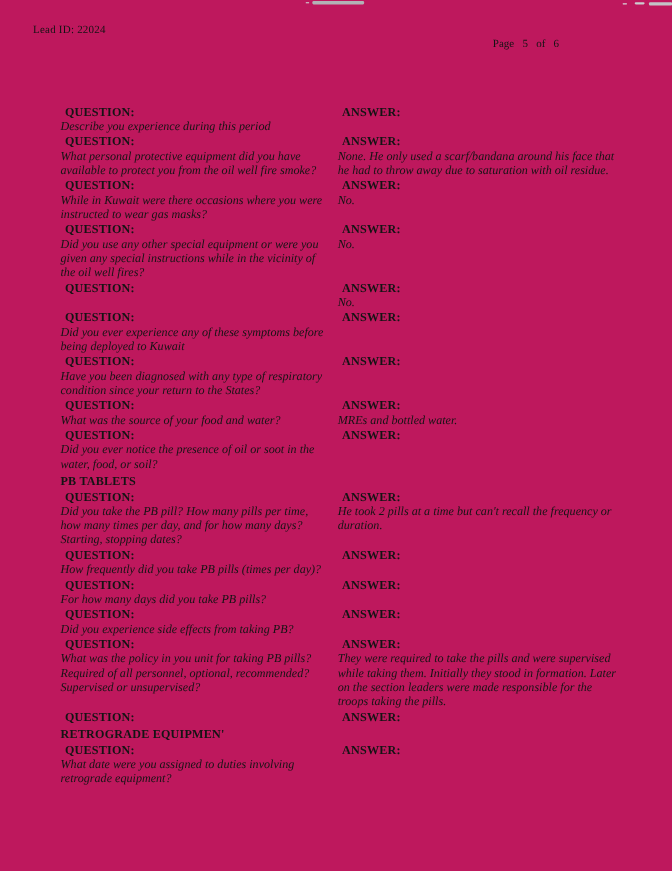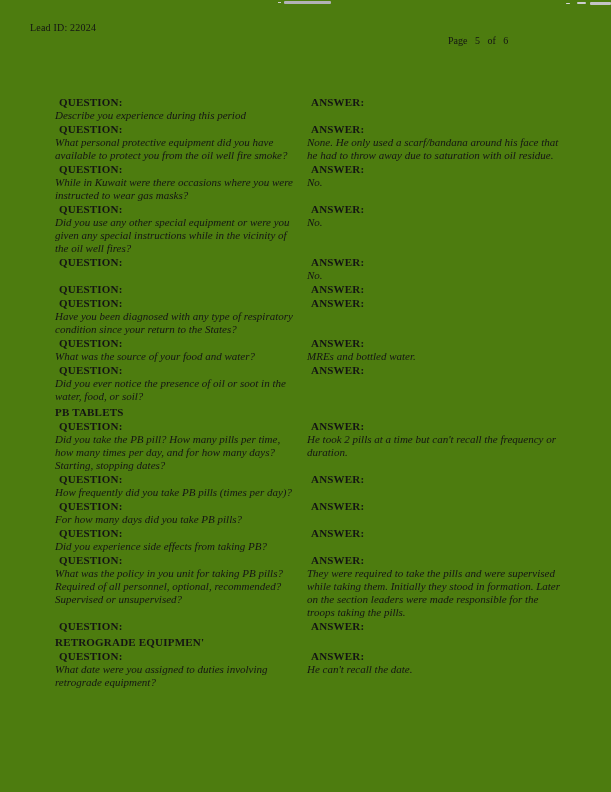--- a/index.html
+++ b/index.html
@@ -5,21 +5,21 @@
   html, body {
     margin: 0;
     padding: 0;
     background: #e8e8e8;
   }
   .page {
     position: relative;
     width: 611px;
     height: 792px;
     margin: 0 auto;
-    background: #4d7c0f;
+    background: #be185d;
     overflow: hidden;
     font-family: "Liberation Serif", "DejaVu Serif", serif;
     color: #141414;
   }
   
   .artifact {
     position: absolute;
     background: #b2b2b6;
     border-radius: 1px;
   }
@@ -123,20 +123,21 @@
           <div class="qa-label">QUESTION:</div>
         </div>
         <div class="a-cell">
           <div class="qa-label">ANSWER:</div>
           <div class="a-text">No.</div>
         </div>
       </div>
       <div class="qa-row">
         <div class="q-cell">
           <div class="qa-label">QUESTION:</div>
+          <div class="q-text">Did you ever experience any of these symptoms before being deployed to Kuwait</div>
         </div>
         <div class="a-cell">
           <div class="qa-label">ANSWER:</div>
         </div>
       </div>
       <div class="qa-row">
         <div class="q-cell">
           <div class="qa-label">QUESTION:</div>
           <div class="q-text">Have you been diagnosed with any type of respiratory condition since your return to the States?</div>
         </div>
@@ -220,17 +221,16 @@
         </div>
       </div>
       <div class="section-heading">RETROGRADE EQUIPMEN'</div>
       <div class="qa-row">
         <div class="q-cell">
           <div class="qa-label">QUESTION:</div>
           <div class="q-text">What date were you assigned to duties involving retrograde equipment?</div>
         </div>
         <div class="a-cell">
           <div class="qa-label">ANSWER:</div>
-          <div class="a-text">He can't recall the date.</div>
         </div>
       </div>
     </div>
 </div>
 
 </body></html>

